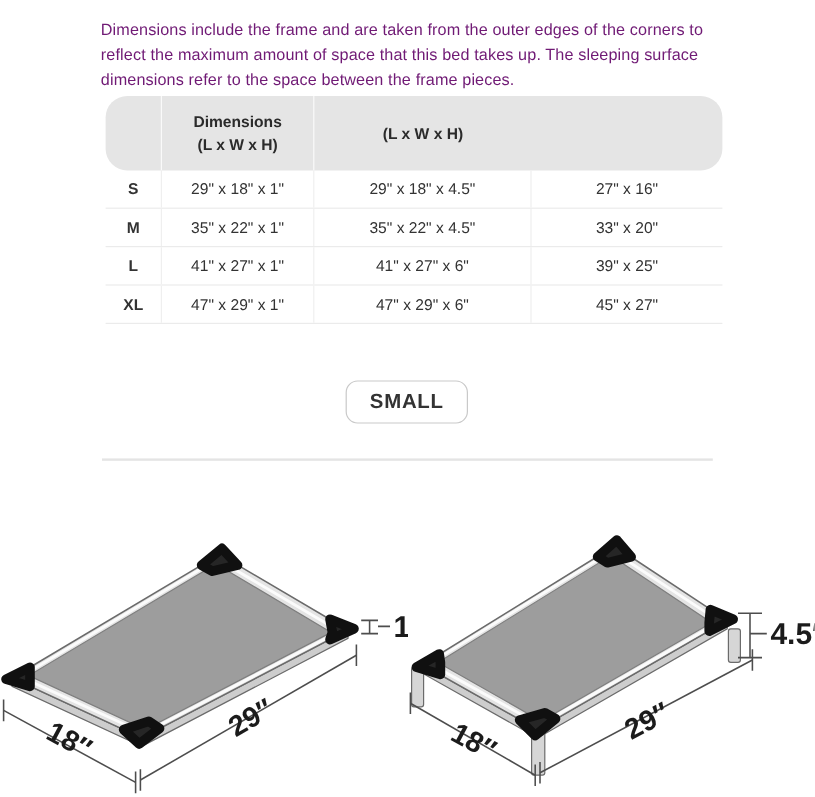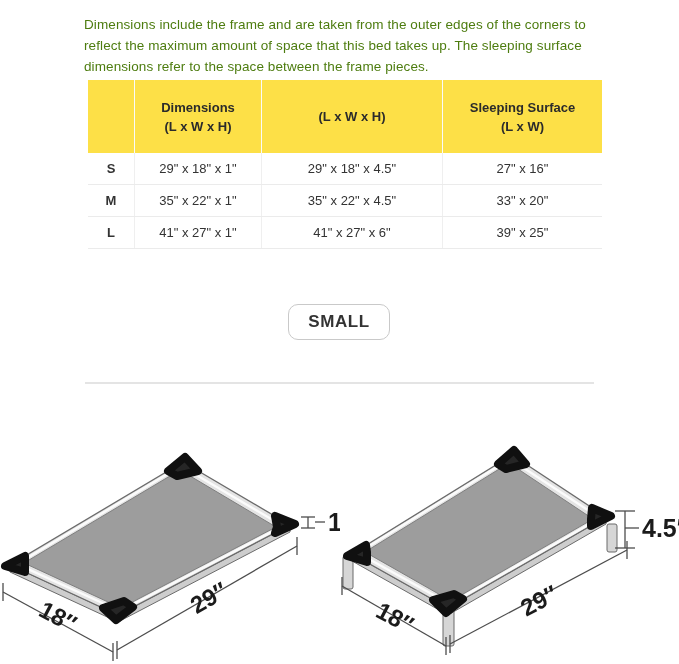--- a/index.html
+++ b/index.html
@@ -2,42 +2,42 @@
 <html><head>
 <meta charset="utf-8">
 <style>
   html,body{margin:0;padding:0;background:#ffffff;}
   .page{
     position:relative;width:679px;height:664px;background:#ffffff;overflow:hidden;
     font-family:"Liberation Sans", sans-serif;color:#333;
   }
   .intro{
     position:absolute;left:84px;top:0px;width:534px;
-    font-size:13.5px;line-height:21px;color:#4d7c0f;letter-spacing:.1px;
+    font-size:13.5px;line-height:21px;color:#701a75;letter-spacing:.1px;
   }
   
   .spec-table{position:absolute;left:88px;top:80px;width:514px;}
-  .t-header{display:flex;background:#fde047;height:73px;}
+  .t-header{display:flex;background:#e5e5e5;height:62px;border-radius:18px;}
   .t-header .cell{
     display:flex;flex-direction:column;justify-content:center;align-items:center;
     font-size:13px;font-weight:700;color:#2b2b2b;line-height:19px;
     border-right:1px solid #fafafa;box-sizing:border-box;
   }
   .t-header .cell:last-child{border-right:none;}
   .t-row{display:flex;height:31px;border-bottom:1px solid #ebebeb;}
   .t-row .cell{
     display:flex;justify-content:center;align-items:center;
     font-size:13px;color:#333;border-right:1px solid #efefef;box-sizing:border-box;
   }
   .t-row .cell:last-child{border-right:none;}
   .c0{width:47px;}.c1{width:127px;}.c2{width:181px;}.c3{width:159px;}
   .size-cell{font-weight:700;color:#222;}
   
   .size-button{
-    position:absolute;left:288px;top:304px;width:100px;height:34px;
+    position:absolute;left:288px;top:317px;width:100px;height:34px;
     background:#fff;border:1px solid #c9c9c9;border-radius:10px;
     display:flex;align-items:center;justify-content:center;
     font-size:17px;font-weight:700;letter-spacing:.6px;color:#333;cursor:pointer;
   }
   .divider{position:absolute;left:85px;top:382px;width:509px;height:2px;background:#e4e4e4;}
   
   .diagram{position:absolute;top:440px;}
   .diagram.left{left:0px;}
   .diagram.right{left:340px;}
   .frame-top{fill:#e4e4e4;stroke:#6b6b6b;stroke-width:1.3;}
@@ -62,43 +62,45 @@
       <div class="cell c0">
         <span></span>
       </div>
       <div class="cell c1">
         <span>Dimensions</span>
         <span>(L x W x H)</span>
       </div>
       <div class="cell c2">
         <span>(L x W x H)</span>
       </div>
-      <div class="cell c3">
-        <span>Sleeping Surface</span>
-        <span>(L x W)</span>
-      </div>
     </div>
 
     <div class="t-row">
       <div class="cell c0 size-cell">S</div>
       <div class="cell c1">29" x 18" x 1"</div>
       <div class="cell c2">29" x 18" x 4.5"</div>
       <div class="cell c3">27" x 16"</div>
     </div>
     <div class="t-row">
       <div class="cell c0 size-cell">M</div>
       <div class="cell c1">35" x 22" x 1"</div>
       <div class="cell c2">35" x 22" x 4.5"</div>
       <div class="cell c3">33" x 20"</div>
     </div>
     <div class="t-row">
       <div class="cell c0 size-cell">L</div>
       <div class="cell c1">41" x 27" x 1"</div>
       <div class="cell c2">41" x 27" x 6"</div>
       <div class="cell c3">39" x 25"</div>
+    </div>
+    <div class="t-row">
+      <div class="cell c0 size-cell">XL</div>
+      <div class="cell c1">47" x 29" x 1"</div>
+      <div class="cell c2">47" x 29" x 6"</div>
+      <div class="cell c3">45" x 27"</div>
     </div>
   </div>
 
   <div class="size-button">SMALL</div>
 
   <div class="divider"></div>
 
   <svg class="diagram left" width="340" height="224" viewBox="0 0 340 224">
     <g>
       <polygon class="frame-side" points="10,125 118,175 118,182 10,132"></polygon>

